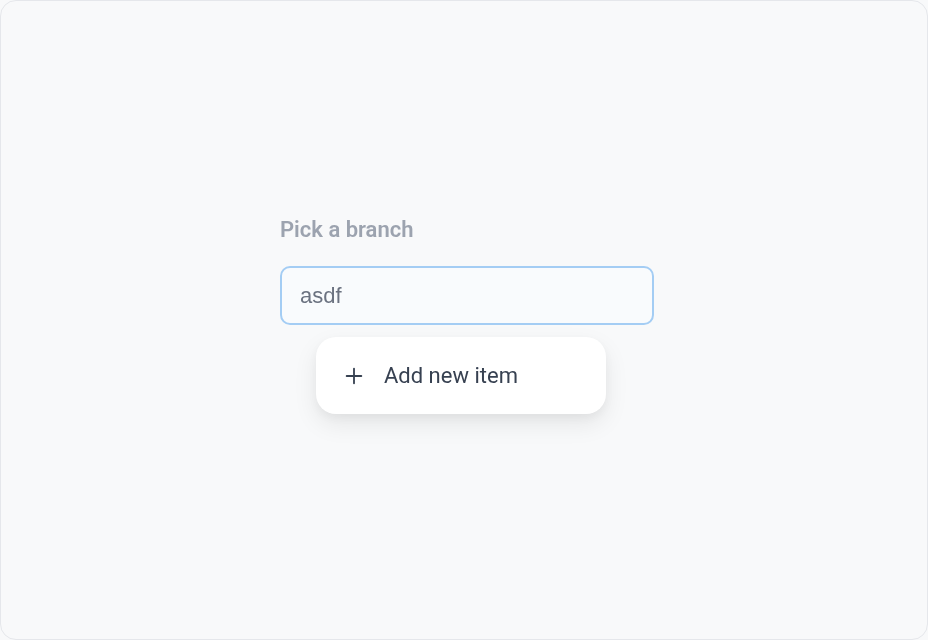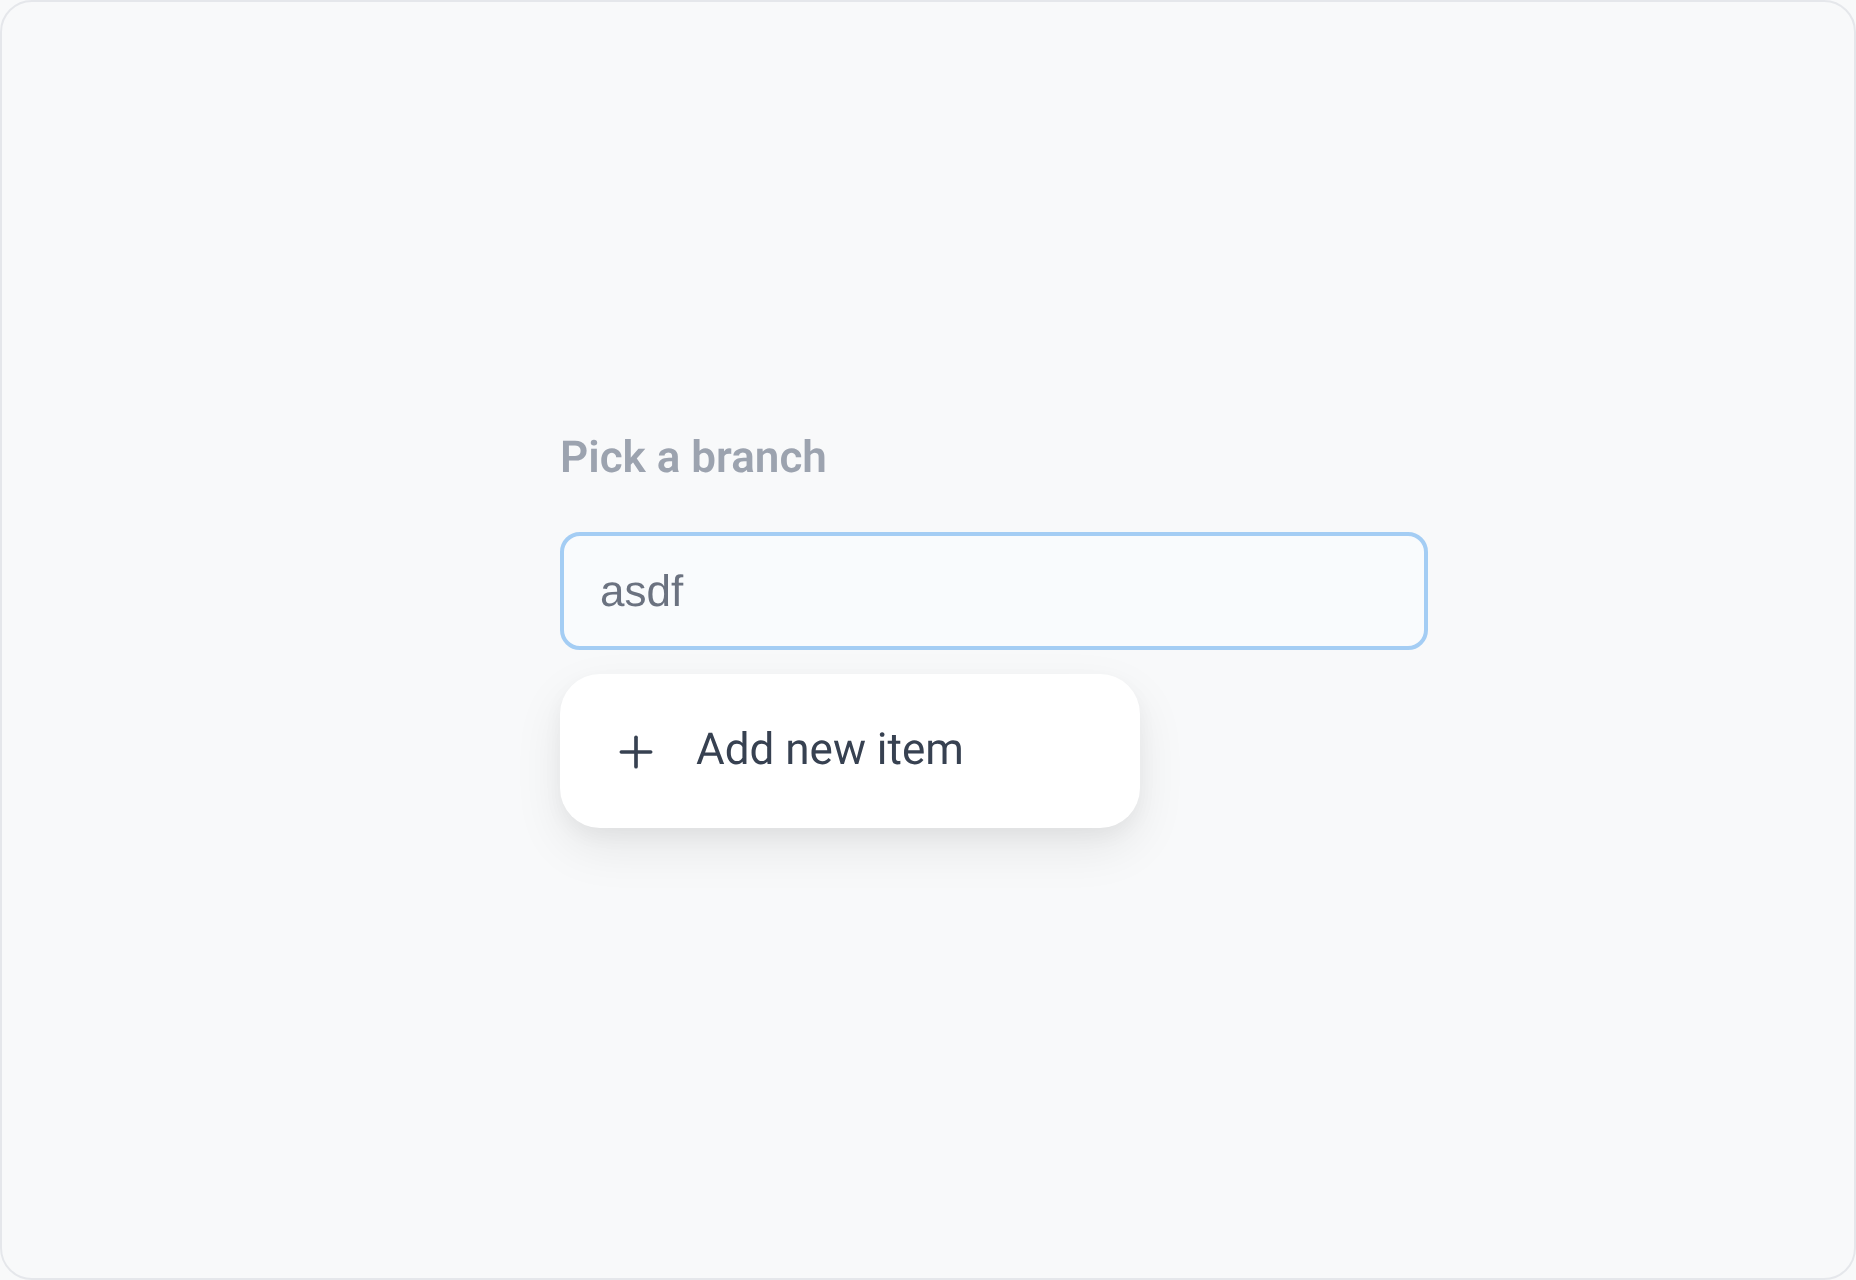--- a/index.html
+++ b/index.html
@@ -25,37 +25,38 @@
     .label {
       font-size: 22px;
       font-weight: 600;
       color: #9ca3af;
       margin-bottom: 24px;
     }
     .input-wrap {
       position: relative;
     }
     .branch-input {
-      width: 434px;
+      width: 374px;
       height: 59px;
       padding: 0 18px;
       font-size: 22px;
       color: #6b7280;
       background: #f9fbfd;
       border: 2px solid #a4cdf4;
       border-radius: 10px;
       outline: none;
     }
     .dropdown {
       margin-top: 12px;
       width: 290px;
       background: #ffffff;
       border-radius: 20px;
       box-shadow: 0 10px 25px rgba(0,0,0,0.08), 0 4px 10px rgba(0,0,0,0.04);
       padding: 10px 8px;
+      margin-left: 36px;
     }
     .dropdown-item {
       display: flex;
       align-items: center;
       gap: 18px;
       padding: 16px 18px;
       border-radius: 14px;
       cursor: pointer;
     }
     .dropdown-item .icon {

